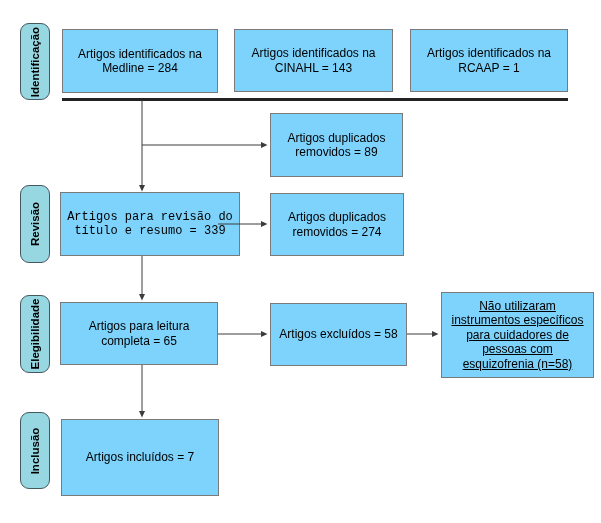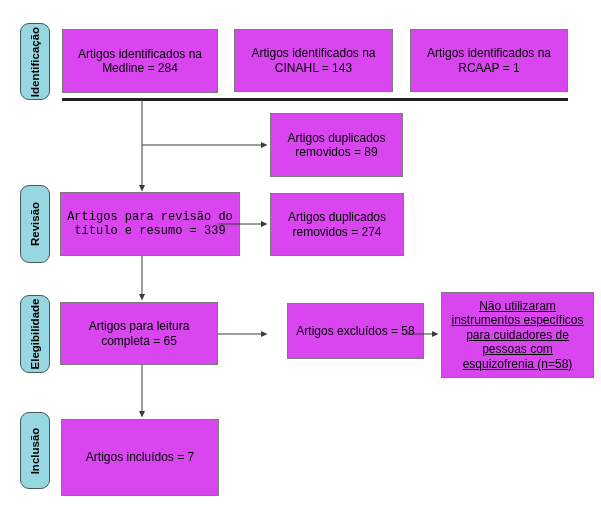--- a/index.html
+++ b/index.html
@@ -6,21 +6,21 @@
   .canvas {
     position: relative;
     width: 601px;
     height: 523px;
     background: #ffffff;
     font-family: "Liberation Sans", sans-serif;
     overflow: hidden;
   }
   .box {
     position: absolute;
-    background: #d946ef;
+    background: #7dd3fc;
     border: 1px solid #7a7a7a;
     box-sizing: border-box;
     display: flex;
     align-items: center;
     justify-content: center;
     text-align: center;
     font-size: 12px;
     line-height: 14.5px;
     color: #000000;
     white-space: pre-line;
@@ -60,21 +60,21 @@
     pointer-events: none;
   }
   
   #box-medline   { left: 62px;  top: 29px;  width: 156px; height: 64px; }
   #box-cinahl    { left: 234px; top: 29px;  width: 159px; height: 63px; }
   #box-rcaap     { left: 410px; top: 29px;  width: 158px; height: 63px; }
   #box-dup89     { left: 270px; top: 113px; width: 133px; height: 64px; }
   #box-revisao   { left: 60px;  top: 192px; width: 180px; height: 64px; font-family: Liberation Mono, monospace; }
   #box-dup274    { left: 270px; top: 193px; width: 134px; height: 63px; }
   #box-leitura   { left: 60px;  top: 302px; width: 158px; height: 63px; }
-  #box-excluidos { left: 287px; top: 303px; width: 137px; height: 56px; }
+  #box-excluidos { left: 270px; top: 303px; width: 137px; height: 63px; }
   #box-nao       { left: 441px; top: 292px; width: 153px; height: 86px; text-decoration: underline; }
   #box-incluidos { left: 61px;  top: 419px; width: 158px; height: 77px; }
   
   #stage-identificacao { top: 23px;  height: 77px; }
   #stage-revisao       { top: 185px; height: 78px; }
   #stage-elegibilidade { top: 295px; height: 78px; }
   #stage-inclusao      { top: 412px; height: 77px; }
 </style>
 </head>
 <body>

